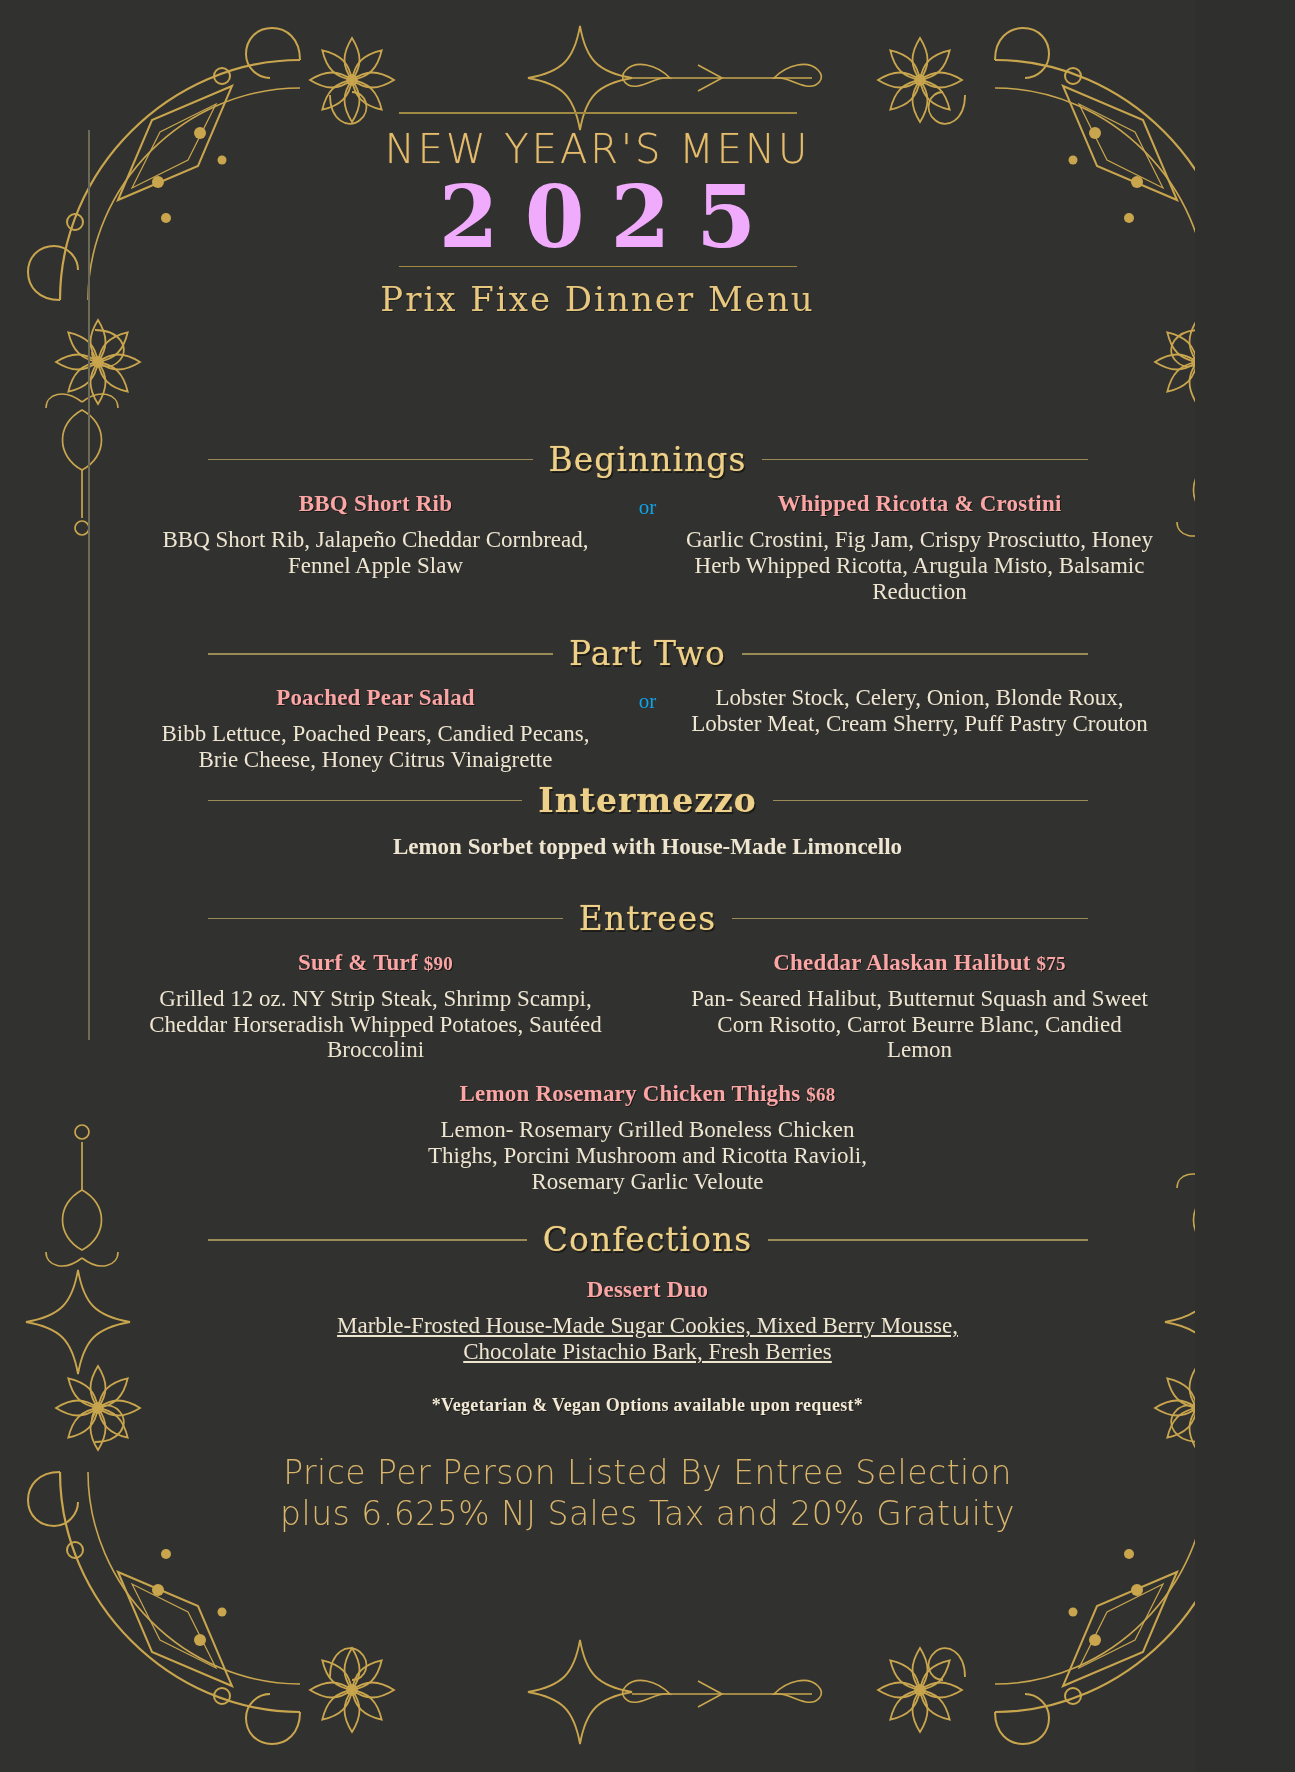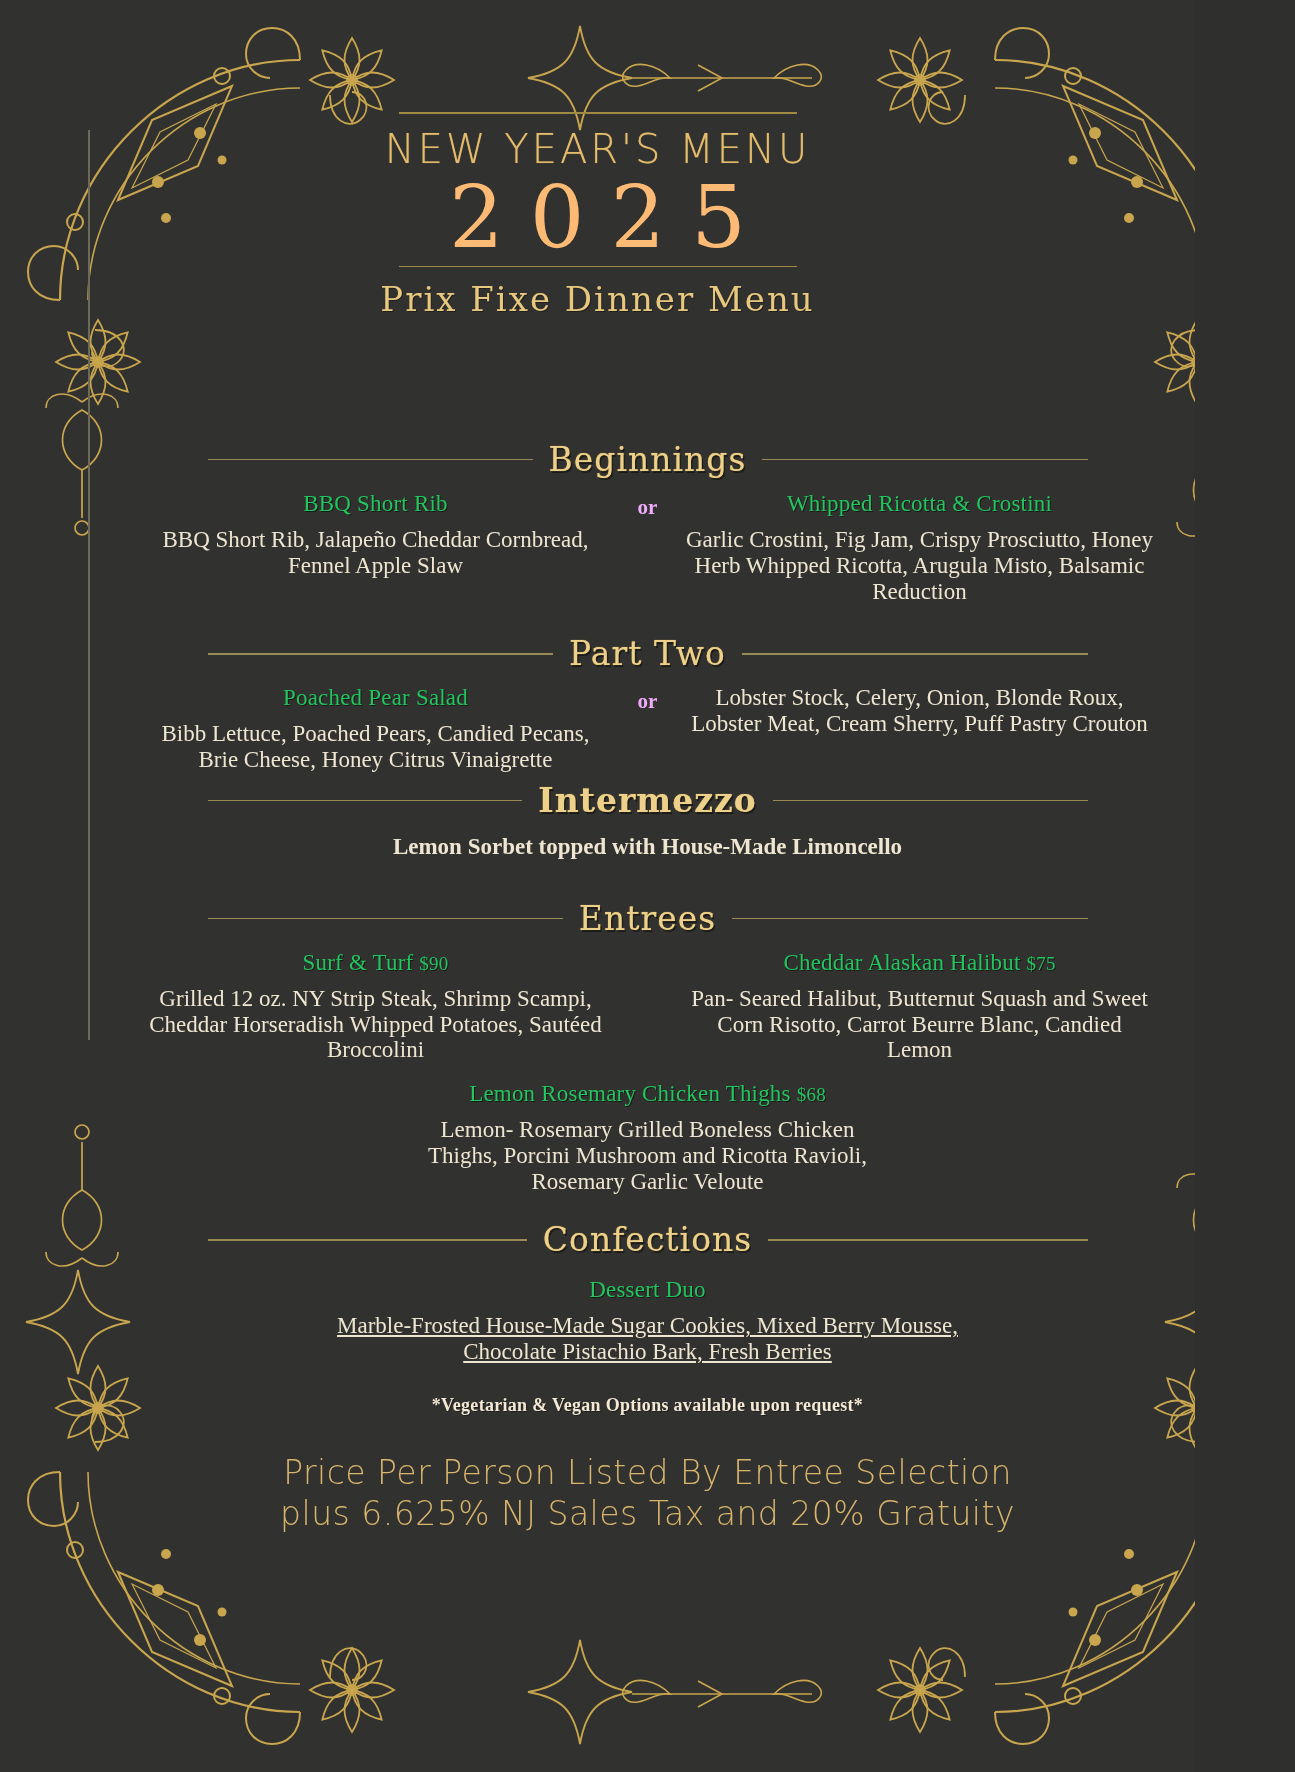--- a/index.html
+++ b/index.html
@@ -52,22 +52,22 @@
     font-weight: 300;
     color: #e4bc6b;
     letter-spacing: 3px;
     font-size: 40px;
     line-height: 1.15;
     margin: 12px 0 2px;
     text-shadow: 0 0 1px rgba(228,188,107,.45);
   }
   .deco-year {
     font-family: "DejaVu Serif", serif;
-    font-weight: 400;
-    color: #fdba74;
+    font-weight: 700;
+    color: #f0abfc;
     letter-spacing: 26px;
     text-indent: 26px;
     font-size: 86px;
     line-height: 1.0;
     margin: 2px 0 6px;
   }
   .deco-sub {
     font-family: "DejaVu Serif", serif;
     color: #e8c87e;
     font-size: 34px;
@@ -114,31 +114,31 @@
     justify-content: center;
     margin-top: 12px;
   }
   .col {
     width: 470px;
     text-align: center;
   }
   .or {
     width: 74px;
     text-align: center;
-    color: #f0abfc;
-    font-family: "Liberation Serif", serif;
-    font-weight: bold;
+    color: #0ea5e9;
+    font-family: "Liberation Serif", serif;
+    font-weight: normal;
     font-size: 21px;
     padding-top: 4px;
   }
 
   .dish-name {
-    color: #22c55e;
-    font-family: "Liberation Serif", serif;
-    font-weight: normal;
+    color: #fca5a5;
+    font-family: "Liberation Serif", serif;
+    font-weight: bold;
     font-size: 23px;
     letter-spacing: .2px;
     margin-bottom: 10px;
     text-shadow: 1px 1px 0 rgba(0,0,0,.5);
   }
   .dish-name .price {
     margin-left: 6px;
     font-size: 19px;
   }
   .dish-desc {

